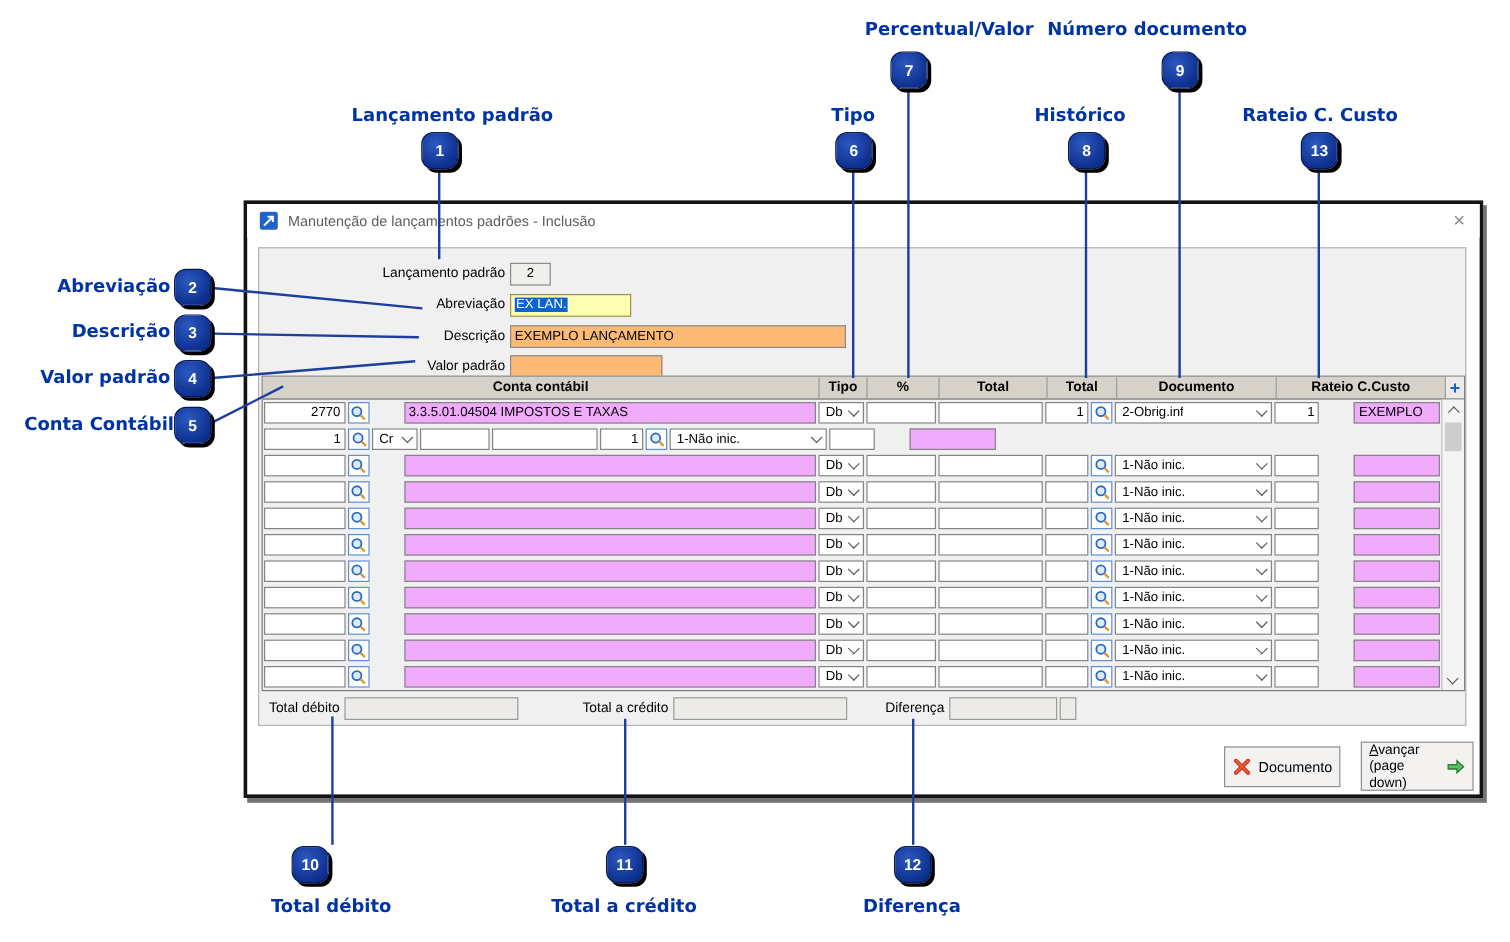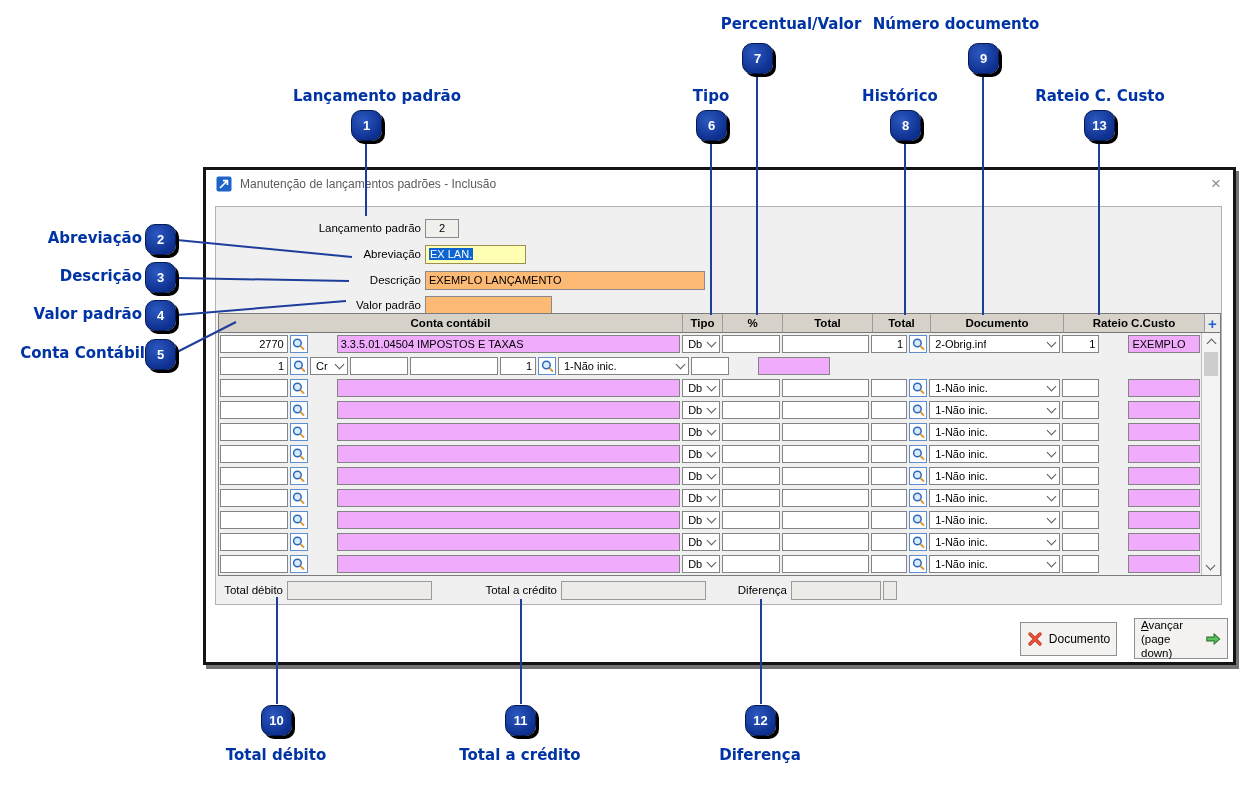--- a/index.html
+++ b/index.html
@@ -768,18 +768,18 @@
 
   <div class="badge" style="left:351px;top:110px">1</div>
   <div class="badge" style="left:145px;top:224px">2</div>
   <div class="badge" style="left:145px;top:262px">3</div>
   <div class="badge" style="left:145px;top:300px">4</div>
   <div class="badge" style="left:145px;top:339px">5</div>
   <div class="badge" style="left:696px;top:110px">6</div>
   <div class="badge" style="left:742px;top:43px">7</div>
   <div class="badge" style="left:890px;top:110px">8</div>
   <div class="badge" style="left:968px;top:43px">9</div>
-  <div class="badge" style="left:261px;top:705px">10</div>
+  <div class="badge" style="left:243px;top:705px">10</div>
   <div class="badge" style="left:505px;top:705px">11</div>
   <div class="badge" style="left:745px;top:705px">12</div>
   <div class="badge" style="left:1084px;top:110px">13</div>
 
 </div>
 
 </body></html>

